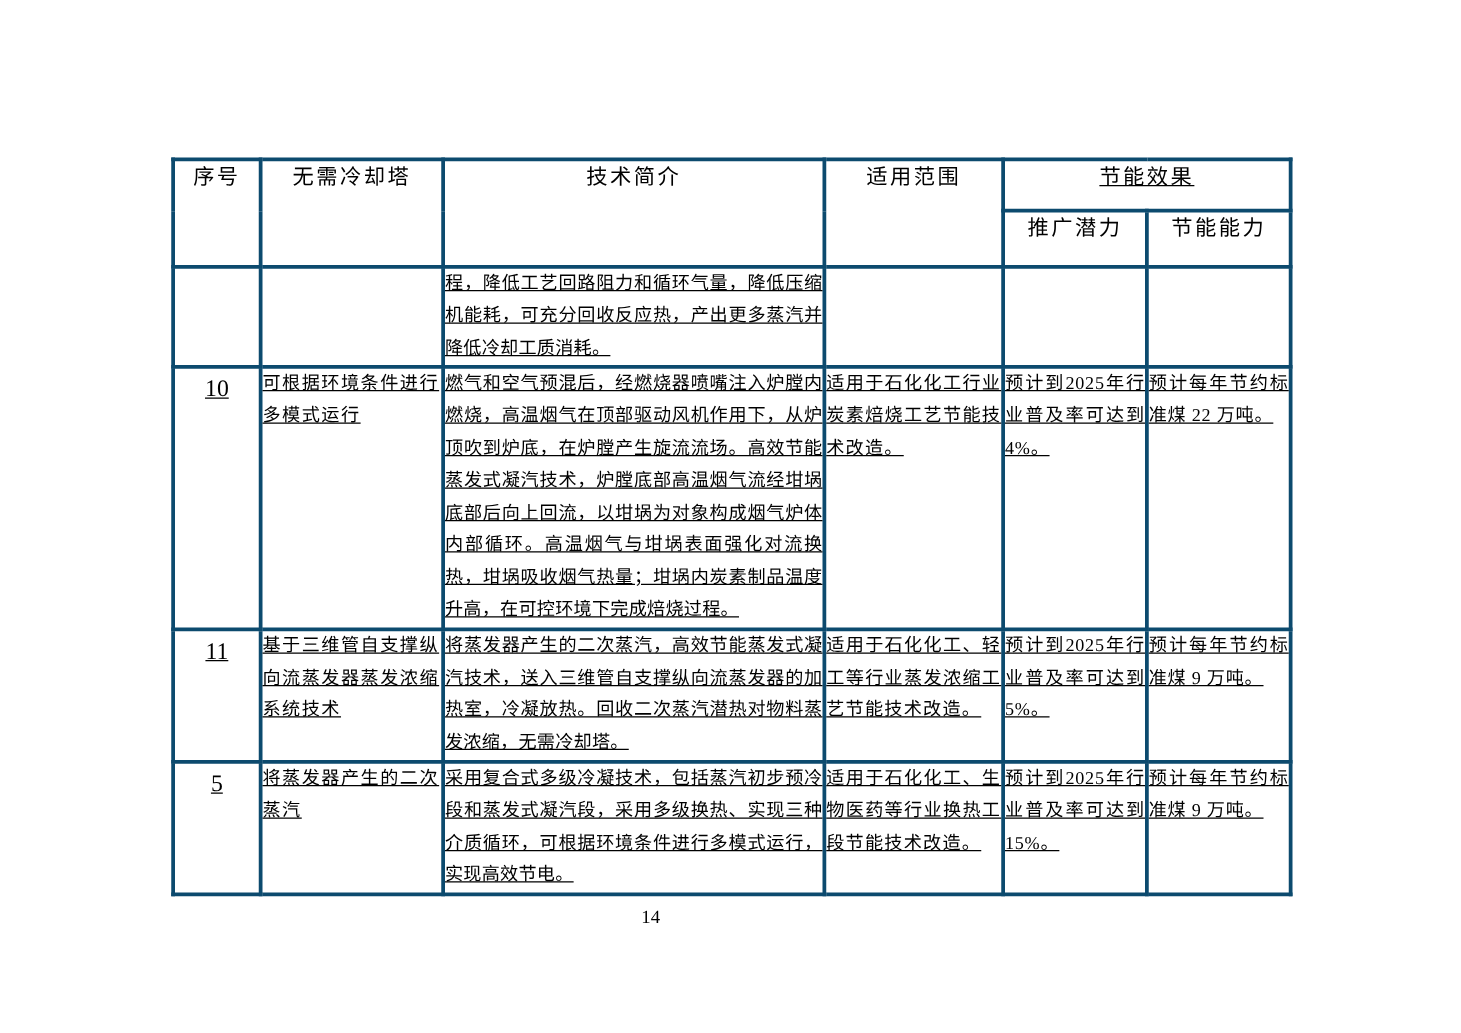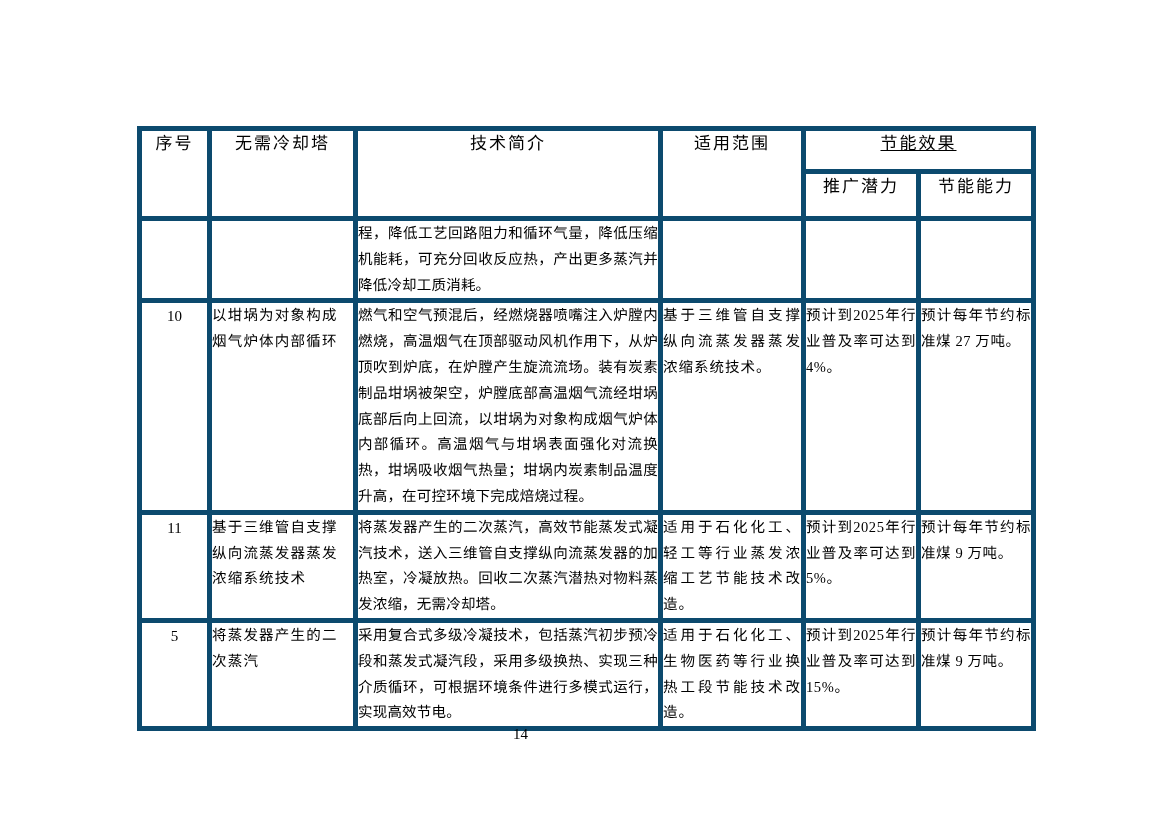--- a/index.html
+++ b/index.html
@@ -32,21 +32,21 @@
     top: 126px;
     width: 894px;
   }
   table.doc-table {
     border-collapse: collapse;
     table-layout: fixed;
     width: 894px;
   }
   table.doc-table td,
   table.doc-table th {
-    border: 5px solid #0c4a6e;
+    border: 3px solid #0c4a6e;
     padding: 0;
     vertical-align: top;
     font-weight: normal;
   }
 
   
   col.c-seq    { width: 70px;  }
   col.c-name   { width: 146px; }
   col.c-desc   { width: 305px; }
   col.c-scope  { width: 143px; }
@@ -67,25 +67,26 @@
   .hdr-tall { height: 80px; }
   .hdr-top  { height: 38px; text-decoration: underline; }
   .hdr-sub  { height: 42px; }
 
   
   .cell {
     font-size: 14.5px;
     line-height: 1.78;
     padding: 6px 7px 7px 7px;
     letter-spacing: 0.2px;
+    text-decoration: underline;
   }
   .cell-seq {
     text-align: center;
     vertical-align: middle;
-    font-size: 15px;
+    font-size: 19px;
     letter-spacing: 0;
   }
   .cell-name {
     text-align: left;
     vertical-align: middle;
     letter-spacing: 1.2px;
   }
   .cell-desc {
     text-align: justify;
     text-justify: inter-ideograph;
@@ -162,25 +163,25 @@
           <td class="cell cell-seq cell-empty"></td>
           <td class="cell cell-name cell-empty"></td>
           <td class="cell cell-desc">程，降低工艺回路阻力和循环气量，降低压缩机能耗，可充分回收反应热，产出更多蒸汽并降低冷却工质消耗。</td>
           <td class="cell cell-scope cell-empty"></td>
           <td class="cell cell-pot cell-empty"></td>
           <td class="cell cell-cap cell-empty"></td>
         </tr>
 
         <tr class="r-10">
           <td class="cell cell-seq">10</td>
-          <td class="cell cell-name">以坩埚为对象构成烟气炉体内部循环</td>
-          <td class="cell cell-desc">燃气和空气预混后，经燃烧器喷嘴注入炉膛内燃烧，高温烟气在顶部驱动风机作用下，从炉顶吹到炉底，在炉膛产生旋流流场。装有炭素制品坩埚被架空，炉膛底部高温烟气流经坩埚底部后向上回流，以坩埚为对象构成烟气炉体内部循环。高温烟气与坩埚表面强化对流换热，坩埚吸收烟气热量；坩埚内炭素制品温度升高，在可控环境下完成焙烧过程。</td>
-          <td class="cell cell-scope">基于三维管自支撑纵向流蒸发器蒸发浓缩系统技术。</td>
+          <td class="cell cell-name">可根据环境条件进行多模式运行</td>
+          <td class="cell cell-desc">燃气和空气预混后，经燃烧器喷嘴注入炉膛内燃烧，高温烟气在顶部驱动风机作用下，从炉顶吹到炉底，在炉膛产生旋流流场。高效节能蒸发式凝汽技术，炉膛底部高温烟气流经坩埚底部后向上回流，以坩埚为对象构成烟气炉体内部循环。高温烟气与坩埚表面强化对流换热，坩埚吸收烟气热量；坩埚内炭素制品温度升高，在可控环境下完成焙烧过程。</td>
+          <td class="cell cell-scope">适用于石化化工行业炭素焙烧工艺节能技术改造。</td>
           <td class="cell cell-pot">预计到2025年行业普及率可达到4%。</td>
-          <td class="cell cell-cap">预计每年节约标准煤 27 万吨。</td>
+          <td class="cell cell-cap">预计每年节约标准煤 22 万吨。</td>
         </tr>
 
         <tr class="r-11">
           <td class="cell cell-seq">11</td>
           <td class="cell cell-name">基于三维管自支撑纵向流蒸发器蒸发浓缩系统技术</td>
           <td class="cell cell-desc">将蒸发器产生的二次蒸汽，高效节能蒸发式凝汽技术，送入三维管自支撑纵向流蒸发器的加热室，冷凝放热。回收二次蒸汽潜热对物料蒸发浓缩，无需冷却塔。</td>
           <td class="cell cell-scope">适用于石化化工、轻工等行业蒸发浓缩工艺节能技术改造。</td>
           <td class="cell cell-pot">预计到2025年行业普及率可达到5%。</td>
           <td class="cell cell-cap">预计每年节约标准煤 9 万吨。</td>
         </tr>

